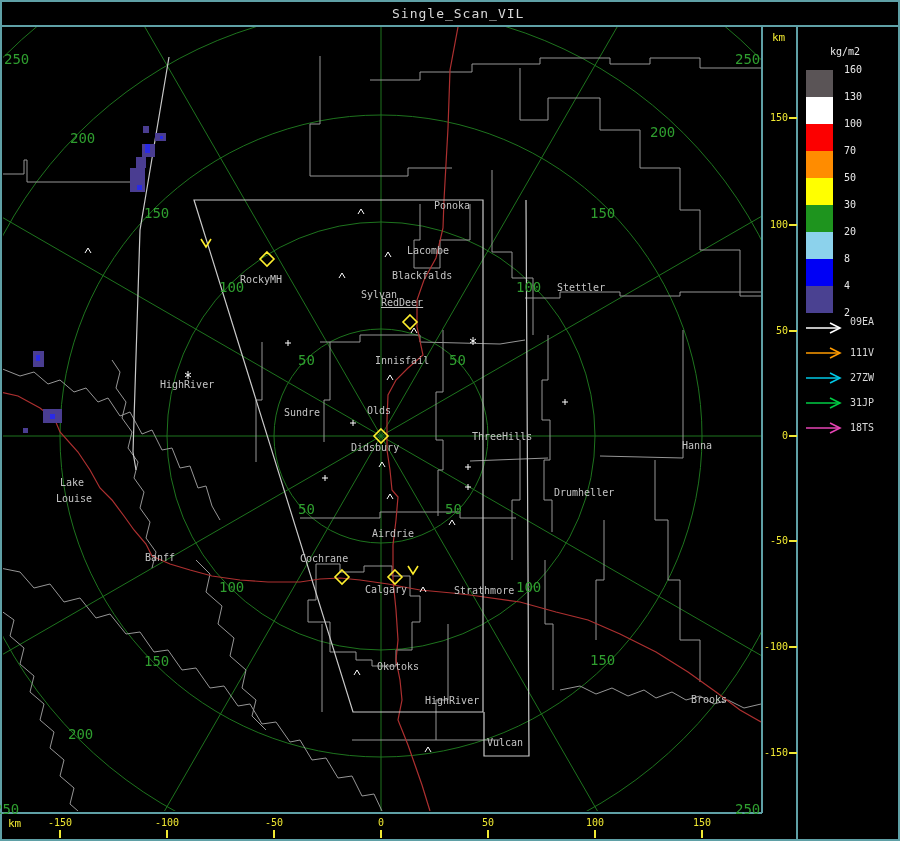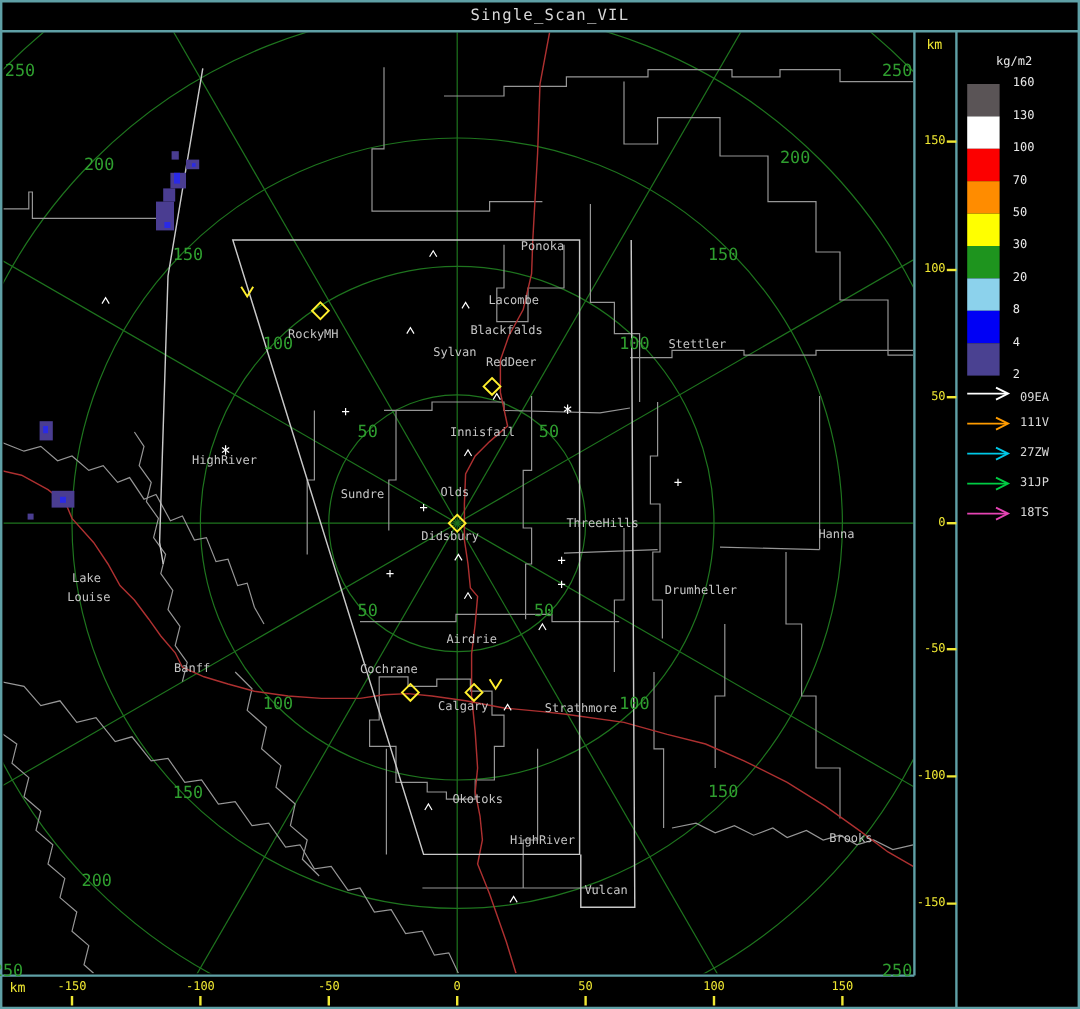--- a/index.html
+++ b/index.html
@@ -217,21 +217,21 @@
   <div class="abs rlabel" style="left:144px;top:653px;">150</div>
   <div class="abs rlabel" style="left:590px;top:652px;">150</div>
   <div class="abs rlabel" style="left:68px;top:726px;">200</div>
   <div class="abs rlabel" style="left:-6px;top:801px;">250</div>
   <div class="abs rlabel" style="left:735px;top:801px;">250</div>
 
   <div class="abs city" style="left:434px;top:200px;">Ponoka</div>
   <div class="abs city" style="left:407px;top:245px;">Lacombe</div>
   <div class="abs city" style="left:392px;top:270px;">Blackfalds</div>
   <div class="abs city" style="left:361px;top:289px;">Sylvan</div>
-  <div class="abs city" style="left:405px;top:297px;">RedDeer</div>
+  <div class="abs city" style="left:381px;top:297px;text-decoration:underline;">RedDeer</div>
   <div class="abs city" style="left:375px;top:355px;">Innisfail</div>
   <div class="abs city" style="left:240px;top:274px;">RockyMH</div>
   <div class="abs city" style="left:557px;top:282px;">Stettler</div>
   <div class="abs city" style="left:160px;top:379px;">HighRiver</div>
   <div class="abs city" style="left:284px;top:407px;">Sundre</div>
   <div class="abs city" style="left:367px;top:405px;">Olds</div>
   <div class="abs city" style="left:351px;top:442px;">Didsbury</div>
   <div class="abs city" style="left:472px;top:431px;">ThreeHills</div>
   <div class="abs city" style="left:682px;top:440px;">Hanna</div>
   <div class="abs city" style="left:554px;top:487px;">Drumheller</div>
@@ -278,19 +278,19 @@
   <div class="abs legend-text" style="left:844px;top:64px;">160</div>
   <div class="abs legend-text" style="left:844px;top:91px;">130</div>
   <div class="abs legend-text" style="left:844px;top:118px;">100</div>
   <div class="abs legend-text" style="left:844px;top:145px;">70</div>
   <div class="abs legend-text" style="left:844px;top:172px;">50</div>
   <div class="abs legend-text" style="left:844px;top:199px;">30</div>
   <div class="abs legend-text" style="left:844px;top:226px;">20</div>
   <div class="abs legend-text" style="left:844px;top:253px;">8</div>
   <div class="abs legend-text" style="left:844px;top:280px;">4</div>
   <div class="abs legend-text" style="left:844px;top:307px;">2</div>
-  <div class="abs track-label" style="left:850px;top:326px;">09EA</div>
+  <div class="abs track-label" style="left:850px;top:316px;">09EA</div>
   <div class="abs track-label" style="left:850px;top:347px;">111V</div>
   <div class="abs track-label" style="left:850px;top:372px;">27ZW</div>
   <div class="abs track-label" style="left:850px;top:397px;">31JP</div>
   <div class="abs track-label" style="left:850px;top:422px;">18TS</div>
 
 </div>
 
 </body></html>

